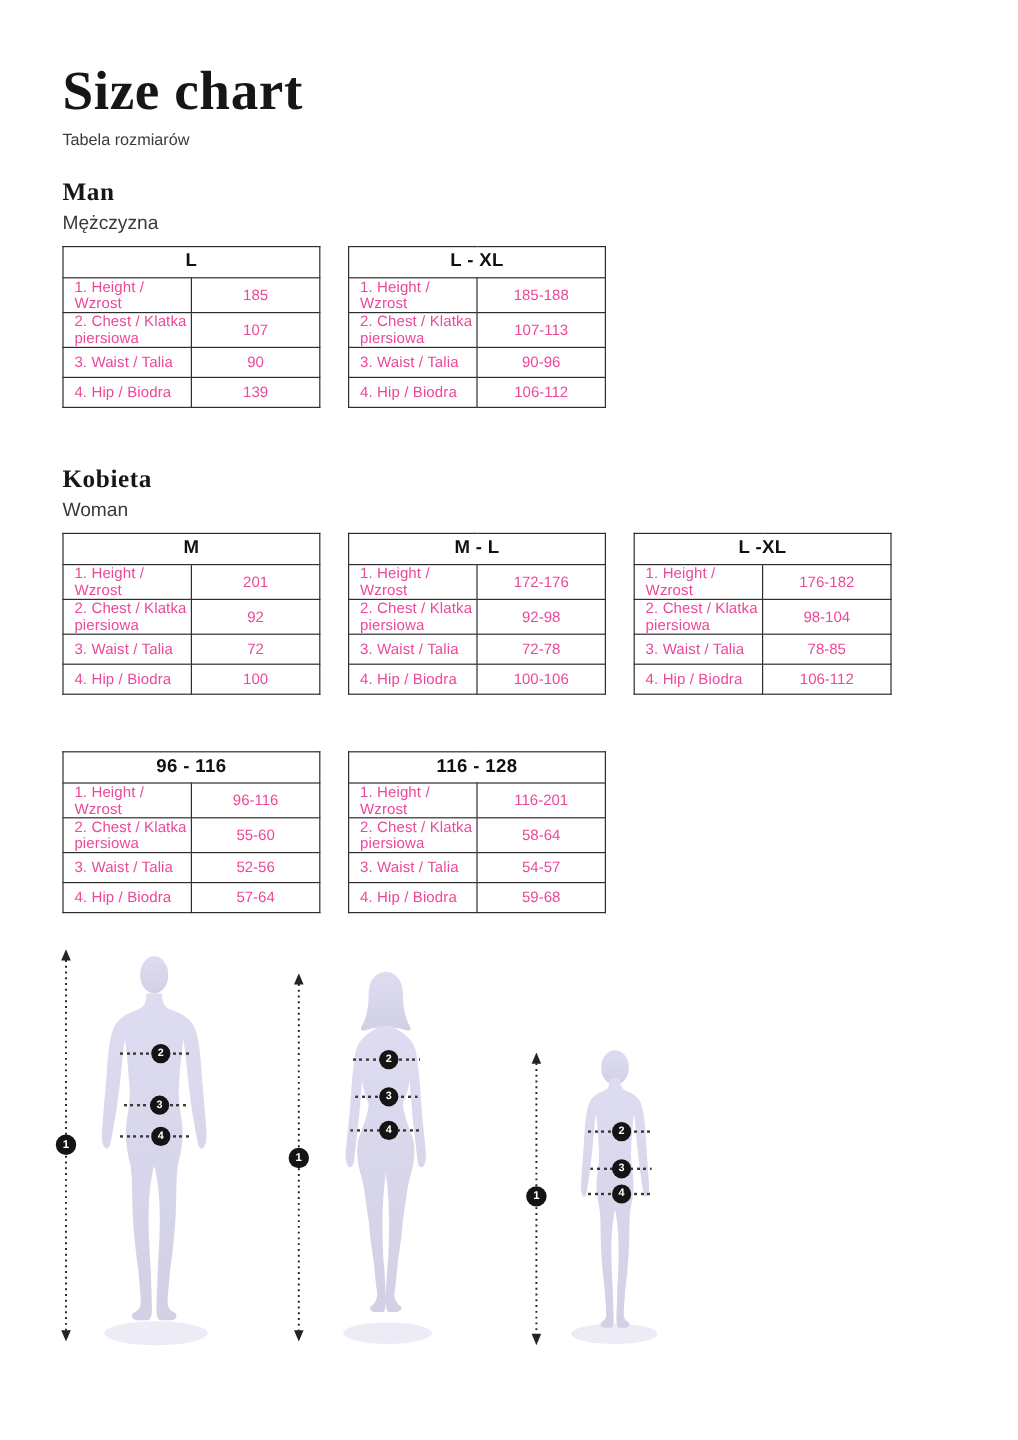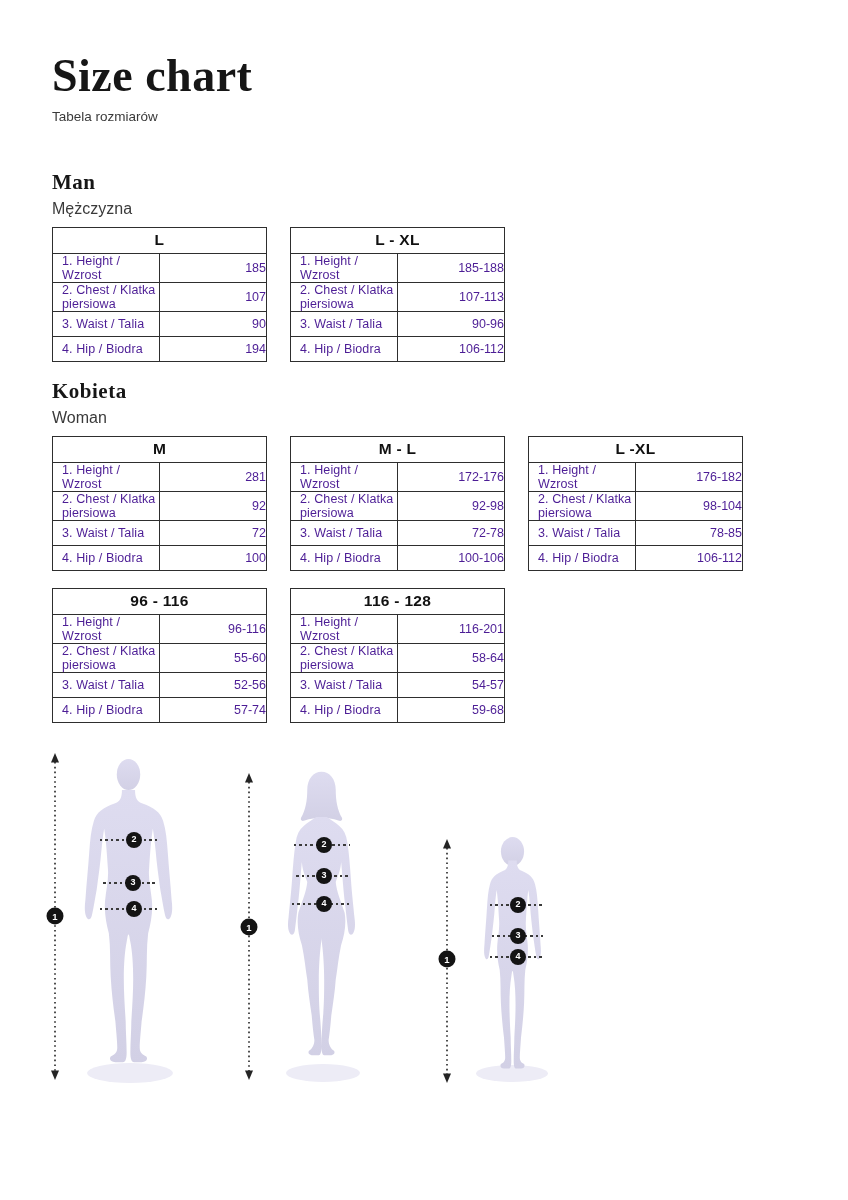--- a/index.html
+++ b/index.html
@@ -11,45 +11,45 @@
   .page { padding:52px 0 0 52px; }
 
   
   .title {
     font-family:"Liberation Serif", serif; font-weight:700;
     font-size:46px; line-height:1.04; color:#161616; letter-spacing:0.5px;
   }
   .page-subtitle { margin-top:9px; font-size:13.5px; color:#3a3a3a; }
 
   
-  .size-section { margin-top:46px; }
-  .size-section + .size-section { margin-top:17px; }
+  .size-section { margin-top:24px; }
+  .size-section + .size-section { margin-top:47px; }
   .section-heading {
     font-family:"Liberation Serif", serif; font-weight:600;
     font-size:21px; color:#161616; letter-spacing:0.5px;
   }
   .section-subheading { margin-top:5px; font-size:16px; color:#3a3a3a; }
 
   .tables-row { display:flex; gap:23px; margin-top:9px; }
 
   table.size-table {
     width:215px; border-collapse:collapse; table-layout:fixed;
     border:1px solid #2e2e2e; background:#fff;
   }
   table.size-table th {
     height:26px; border:1px solid #2e2e2e;
     font-size:15.5px; font-weight:bold; color:#111; text-align:center;
     letter-spacing:0.3px;
   }
   table.size-table td {
-    height:25px; border:1px solid #2e2e2e; font-size:12.5px; color:#4c1d95;
+    height:25px; border:1px solid #2e2e2e; font-size:12.5px; color:#ec4899;
     vertical-align:middle;
   }
   td.m-label { padding-left:9px; width:158px; letter-spacing:0.1px; }
-  td.m-value { width:57px; text-align:right; font-size:13px; }
+  td.m-value { width:57px; text-align:center; font-size:13px; }
 
   
   .figures { position:relative; width:848px; height:360px; margin-top:25px; }
   .figures .shadow {
     position:absolute; border-radius:50%; background:#edecf6;
   }
   .silhouette { position:absolute; }
   .arrow-svg { position:absolute; }
   .mline {
     position:absolute; height:2px;
@@ -91,21 +91,21 @@
           <tr>
               <td class="m-label">2. Chest / Klatka piersiowa</td>
               <td class="m-value">107</td>
             </tr>
           <tr>
               <td class="m-label">3. Waist / Talia</td>
               <td class="m-value">90</td>
             </tr>
           <tr>
               <td class="m-label">4. Hip / Biodra</td>
-              <td class="m-value">194</td>
+              <td class="m-value">139</td>
             </tr>
         </tbody>
       </table>
       <table class="size-table">
         <thead>
             <tr>
               <th colspan="2">L - XL</th>
             </tr>
           </thead>
         <tbody>
@@ -136,21 +136,21 @@
     <div class="tables-row">
       <table class="size-table">
         <thead>
             <tr>
               <th colspan="2">M</th>
             </tr>
           </thead>
         <tbody>
           <tr>
               <td class="m-label">1. Height / Wzrost</td>
-              <td class="m-value">281</td>
+              <td class="m-value">201</td>
             </tr>
           <tr>
               <td class="m-label">2. Chest / Klatka piersiowa</td>
               <td class="m-value">92</td>
             </tr>
           <tr>
               <td class="m-label">3. Waist / Talia</td>
               <td class="m-value">72</td>
             </tr>
           <tr>
@@ -228,21 +228,21 @@
           <tr>
               <td class="m-label">2. Chest / Klatka piersiowa</td>
               <td class="m-value">55-60</td>
             </tr>
           <tr>
               <td class="m-label">3. Waist / Talia</td>
               <td class="m-value">52-56</td>
             </tr>
           <tr>
               <td class="m-label">4. Hip / Biodra</td>
-              <td class="m-value">57-74</td>
+              <td class="m-value">57-64</td>
             </tr>
         </tbody>
       </table>
       <table class="size-table">
         <thead>
             <tr>
               <th colspan="2">116 - 128</th>
             </tr>
           </thead>
         <tbody>

